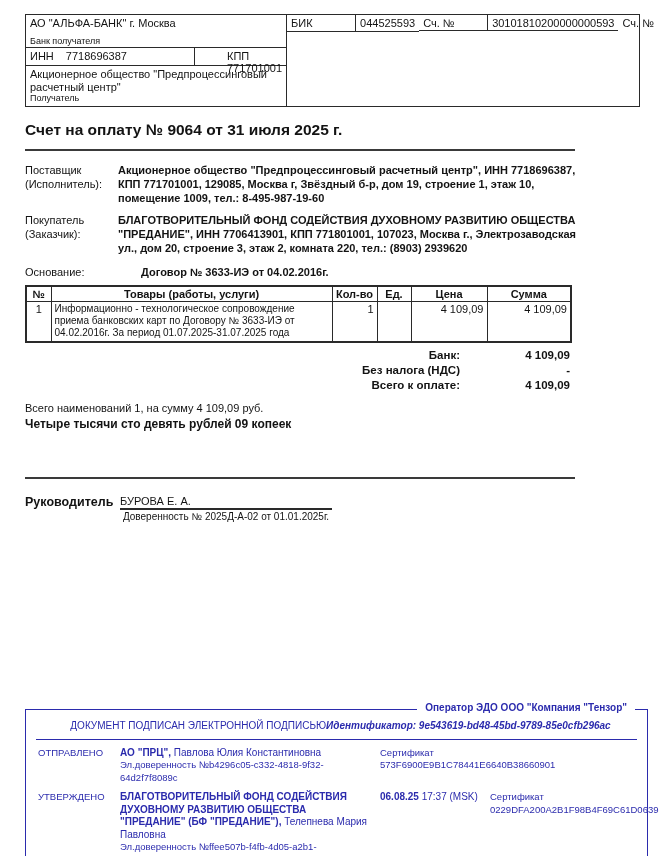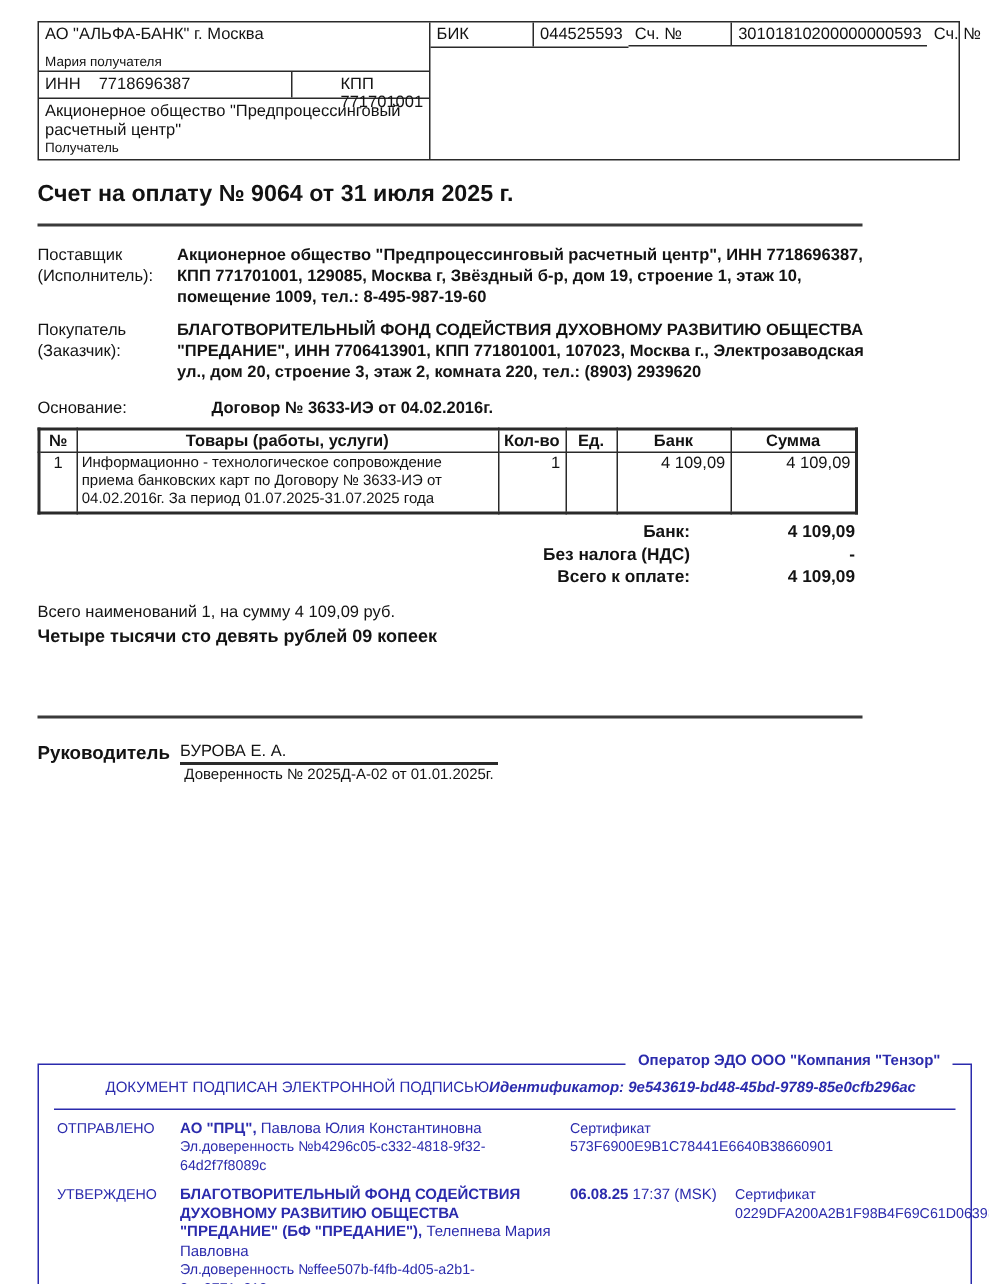--- a/index.html
+++ b/index.html
@@ -82,21 +82,21 @@
 </style>
 </head>
 <body>
 
 <div class="page">
 
   <div class="bank-table">
     <div class="bt-left">
       <div class="bt-bank">
         <div>АО "АЛЬФА-БАНК" г. Москва</div>
-        <div class="small-label">Мария получателя</div>
+        <div class="small-label">Банк получателя</div>
       </div>
       <div class="bt-innkpp">
         <div class="bt-inn">
           <span>ИНН</span><span class="req-gap"></span><span>7718696387</span>
         </div>
         <div class="bt-kpp">
           <span>КПП</span><span class="req-gap"></span><span>771701001</span>
         </div>
       </div>
       <div class="bt-recipient">
@@ -146,21 +146,21 @@
       <col class="col-unit">
         <col class="col-price">
         <col class="col-sum">
     </colgroup>
     <thead>
       <tr>
         <th>№</th>
         <th>Товары (работы, услуги)</th>
         <th>Кол-во</th>
         <th>Ед.</th>
-        <th>Банк</th>
+        <th>Цена</th>
         <th>Сумма</th>
       </tr>
     </thead>
     <tbody>
       <tr>
         <td class="c-num">1</td>
         <td class="c-desc">Информационно - технологическое сопровождение приема банковских карт по Договору № 3633-ИЭ от 04.02.2016г. За период 01.07.2025-31.07.2025 года</td>
         <td class="c-qty">1</td>
         <td class="c-unit"></td>
         <td class="c-price">4 109,09</td>

